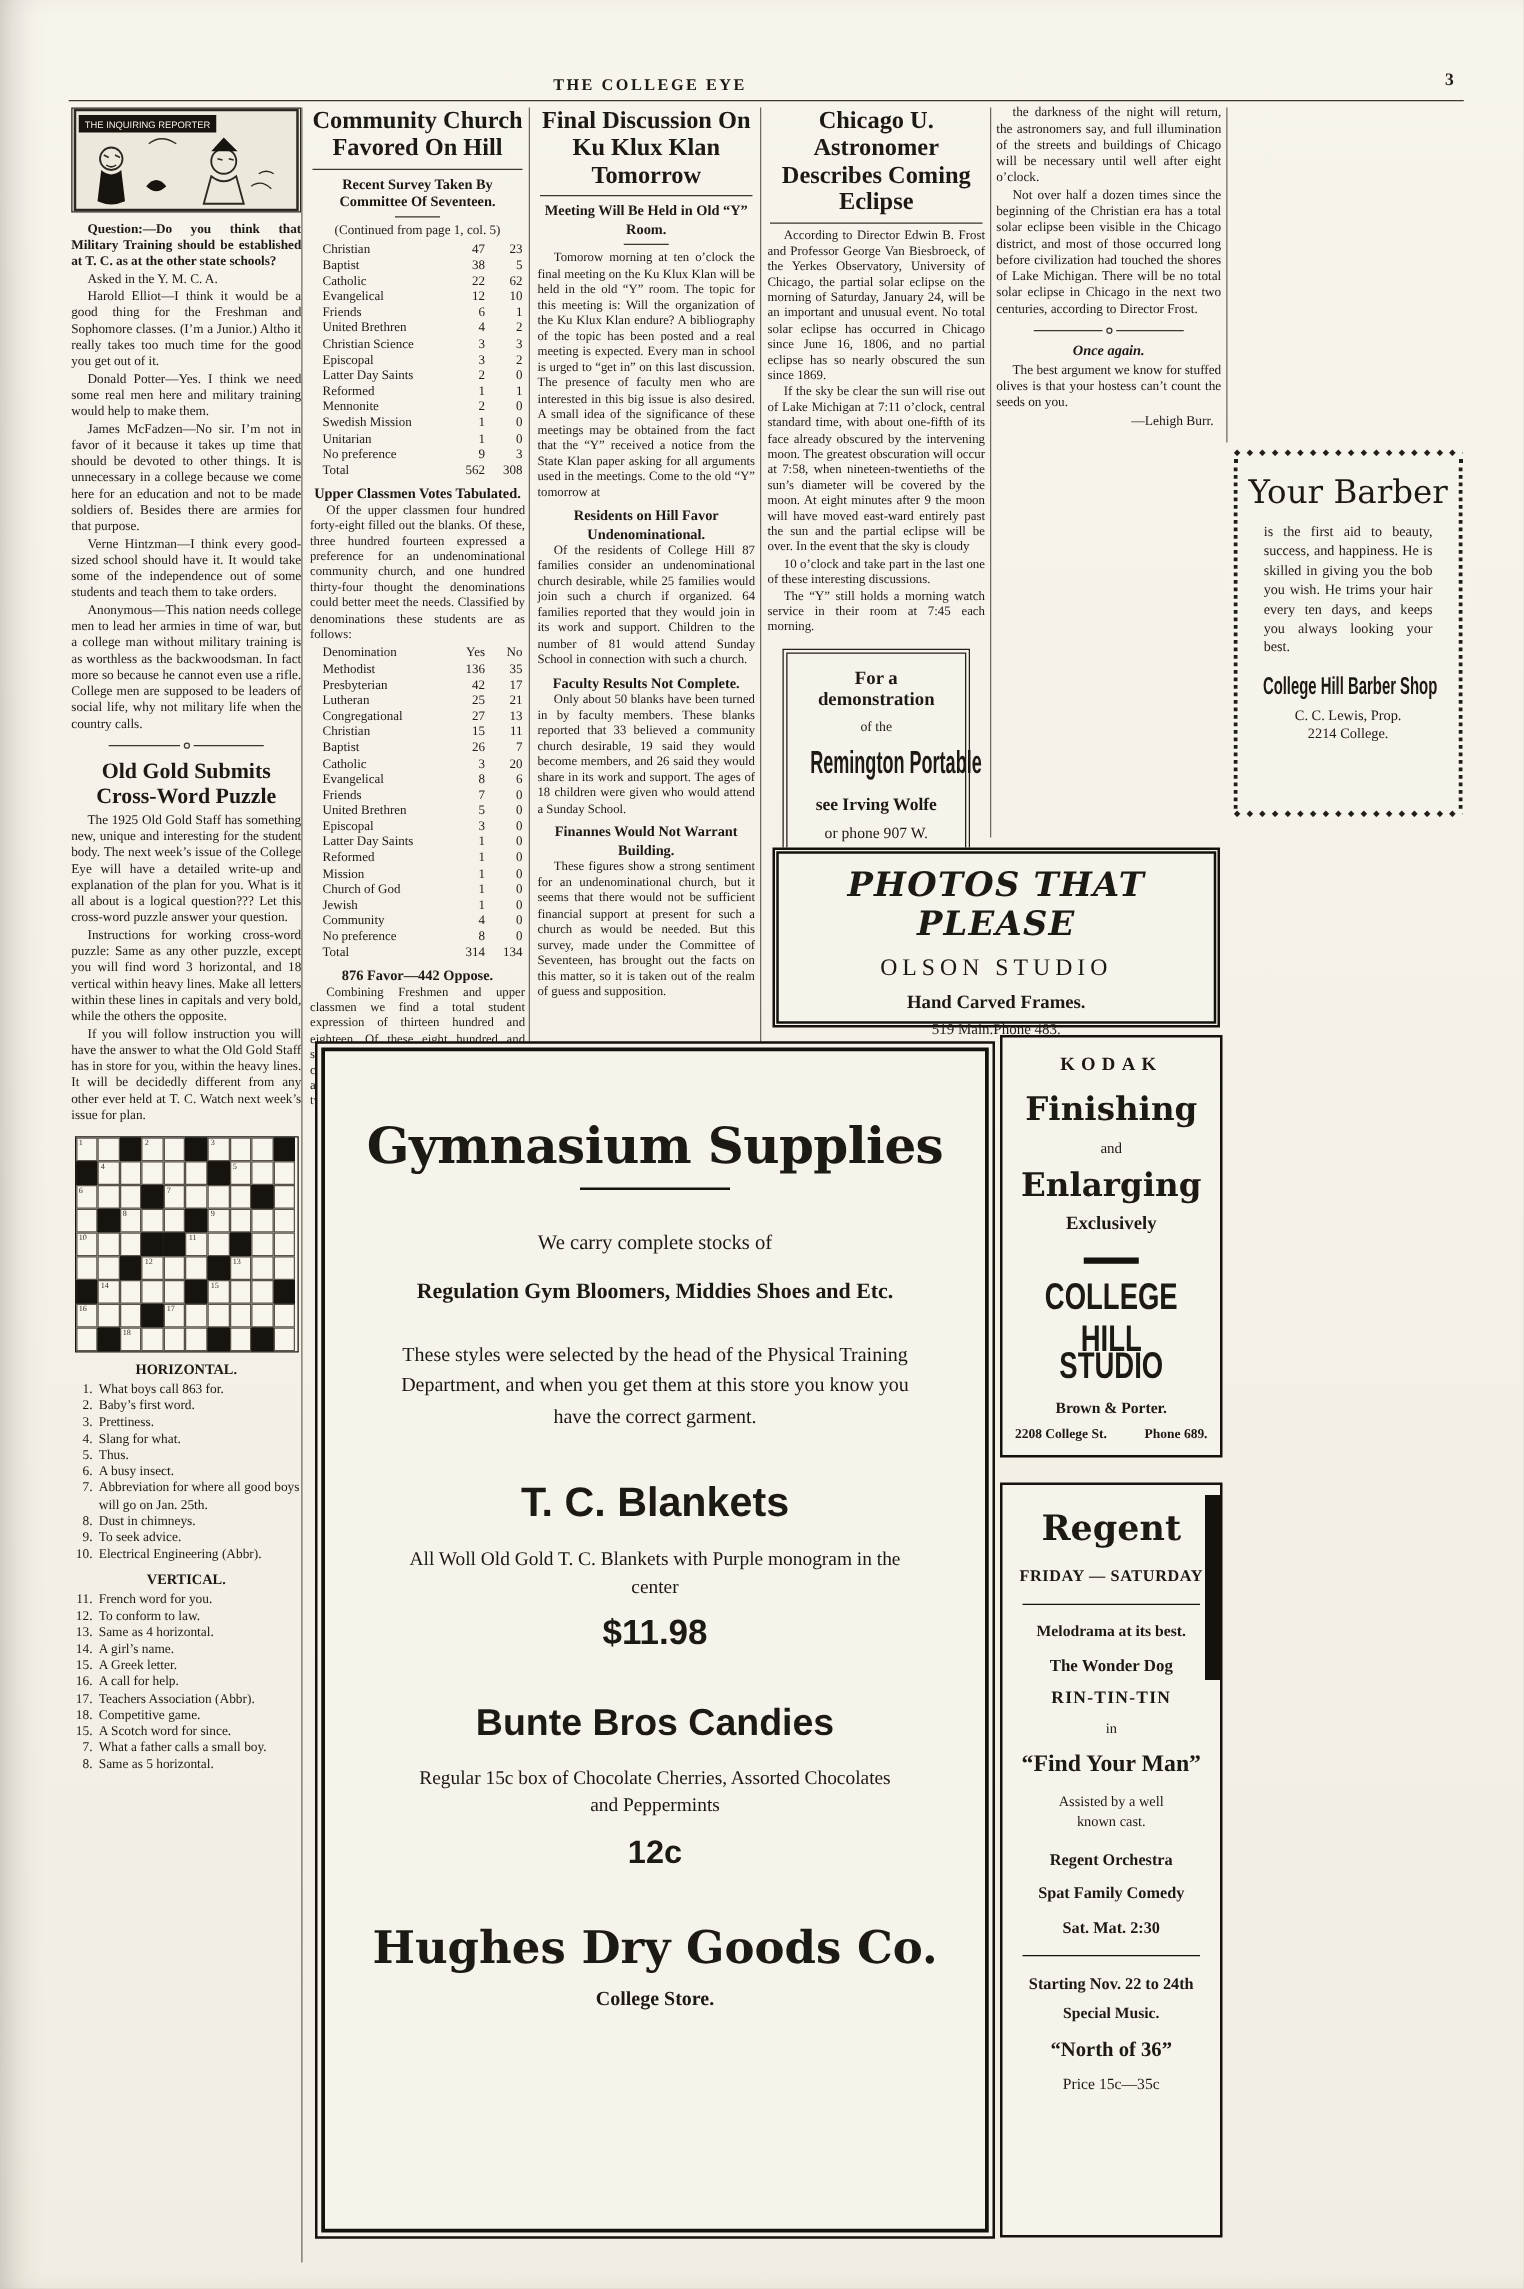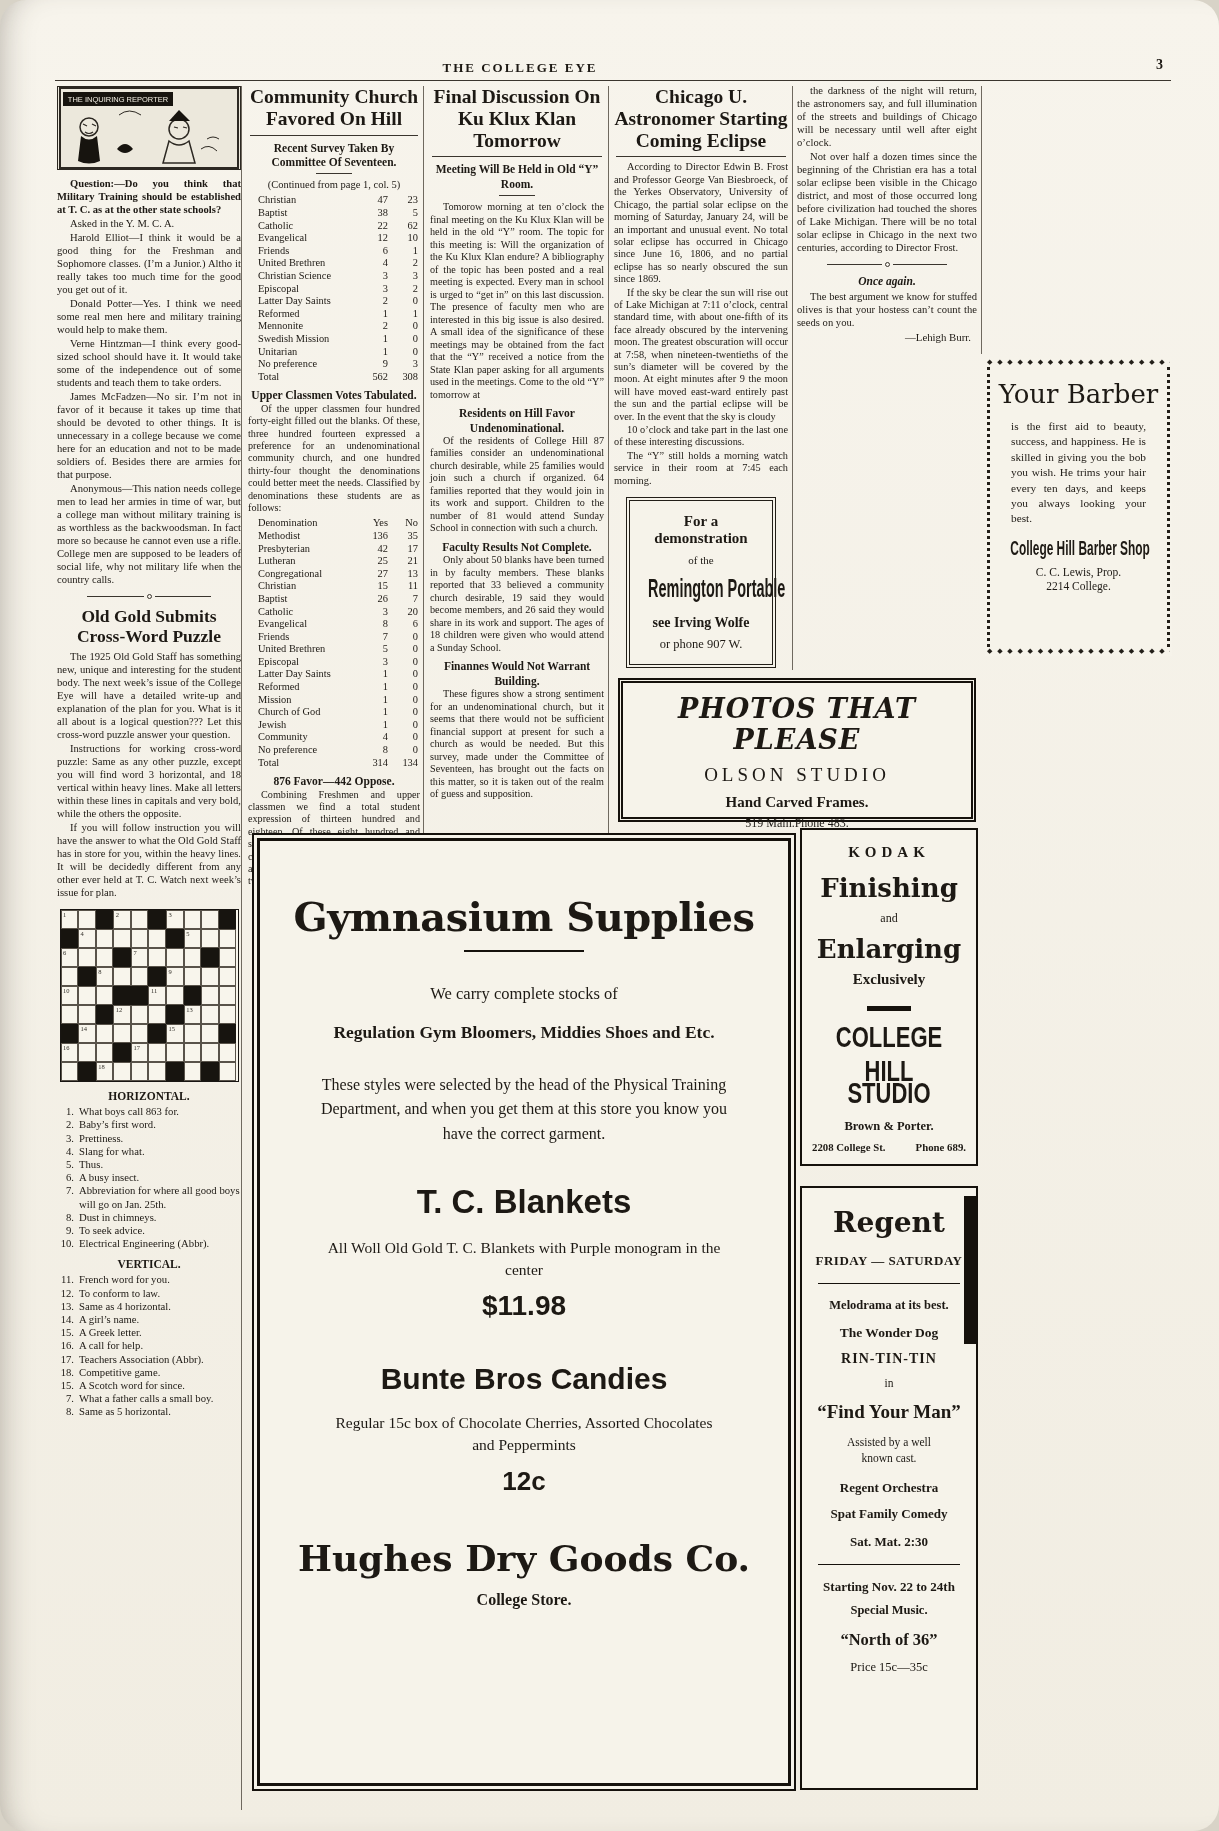--- a/index.html
+++ b/index.html
@@ -1,20 +1,20 @@
 <!DOCTYPE html>
 <html><head>
 <meta charset="utf-8">
 <style>
   * { margin:0; padding:0; box-sizing:border-box; }
   html,body { background:#d8d3c7; }
   .page { position:relative; width:1219px; height:1831px; margin:0;
           background:linear-gradient(180deg,#f7f4ec,#f1ede2); color:#1d1914;
           font-family:"Liberation Serif", serif; overflow:hidden;
-          box-shadow: inset 22px 0 34px -24px rgba(60,50,40,.4); border-radius: 26px; }
+          box-shadow: inset 22px 0 34px -24px rgba(60,50,40,.4); }
 
   
   .masthead { position:absolute; top:60px; left:400px; width:240px; text-align:center;
               font-size:13px; font-weight:bold; letter-spacing:2px; }
   .page-number { position:absolute; top:57px; right:56px; font-size:14px; font-weight:bold; }
   .header-rule { position:absolute; top:80px; left:55px; right:48px; border-top:1.5px solid #3a352e; }
 
   
   .vrule { position:absolute; width:1px; background:#6f695f; }
   .vr1 { left:241px; top:86px; height:1724px; }
@@ -183,22 +183,22 @@
         <path d="M58 62 q8 -10 16 0 q-8 8 -16 0" fill="#17140f"></path>
         <path d="M60 28 q10 -8 22 0" stroke="#2c2822" fill="none"></path>
       </svg>
     </div>
     <p class="body bold-lead">Question:—Do you think that Military Training should be established at T. C. as at the other state schools?</p>
     <p class="body">Asked in the Y. M. C. A.</p>
     <div>
 
     <p class="body">Harold Elliot—I think it would be a good thing for the Freshman and Sophomore classes. (I’m a Junior.) Altho it really takes too much time for the good you get out of it.</p>
         <p class="body">Donald Potter—Yes. I think we need some real men here and military training would help to make them.</p>
+        <p class="body">James McFadzen—No sir. I’m not in favor of it because it takes up time that should be devoted to other things. It is unnecessary in a college because we come here for an education and not to be made soldiers of. Besides there are armies for that purpose.</p>
         <p class="body">Verne Hintzman—I think every good-sized school should have it. It would take some of the independence out of some students and teach them to take orders.</p>
-        <p class="body">James McFadzen—No sir. I’m not in favor of it because it takes up time that should be devoted to other things. It is unnecessary in a college because we come here for an education and not to be made soldiers of. Besides there are armies for that purpose.</p>
         <p class="body">Anonymous—This nation needs college men to lead her armies in time of war, but a college man without military training is as worthless as the backwoodsman. In fact more so because he cannot even use a rifle. College men are supposed to be leaders of social life, why not military life when the country calls.</p>
       </div>
     <div class="sdiv">
         <i></i>
       </div>
     <h2 class="headline h-small">Old Gold Submits Cross-Word Puzzle</h2>
     <div>
 
     <p class="body">The 1925 Old Gold Staff has something new, unique and interesting for the student body. The next week’s issue of the College Eye will have a detailed write-up and explanation of the plan for you. What is it all about is a logical question??? Let this cross-word puzzle answer your question.</p>
         <p class="body">Instructions for working cross-word puzzle: Same as any other puzzle, except you will find word 3 horizontal, and 18 vertical within heavy lines. Make all letters within these lines in capitals and very bold, while the others the opposite.</p>
@@ -602,21 +602,21 @@
         <p class="body">Only about 50 blanks have been turned in by faculty members. These blanks reported that 33 believed a community church desirable, 19 said they would become members, and 26 said they would share in its work and support. The ages of 18 children were given who would attend a Sunday School.</p>
       </div>
         <div>
         <div class="subhead">Finannes Would Not Warrant Building.</div>
         <p class="body">These figures show a strong sentiment for an undenominational church, but it seems that there would not be sufficient financial support at present for such a church as would be needed. But this survey, made under the Committee of Seventeen, has brought out the facts on this matter, so it is taken out of the realm of guess and supposition.</p>
       </div>
       </div>
   </section>
 
   <section class="col col4">
-    <h1 class="headline">Chicago U. Astronomer Starting Coming Eclipse</h1>
+    <h1 class="headline">Chicago U. Astronomer Describes Coming Eclipse</h1>
     <div class="head-rule"></div>
     <div>
 
     <p class="body">According to Director Edwin B. Frost and Professor George Van Biesbroeck, of the Yerkes Observatory, University of Chicago, the partial solar eclipse on the morning of Saturday, January 24, will be an important and unusual event. No total solar eclipse has occurred in Chicago since June 16, 1806, and no partial eclipse has so nearly obscured the sun since 1869.</p>
         <p class="body">If the sky be clear the sun will rise out of Lake Michigan at 7:11 o’clock, central standard time, with about one-fifth of its face already obscured by the intervening moon. The greatest obscuration will occur at 7:58, when nineteen-twentieths of the sun’s diameter will be covered by the moon. At eight minutes after 9 the moon will have moved east-ward entirely past the sun and the partial eclipse will be over. In the event that the sky is cloudy</p>
       </div>
     <div>
 
     <p class="body">10 o’clock and take part in the last one of these interesting discussions.</p>
         <p class="body">The “Y” still holds a morning watch service in their room at 7:45 each morning.</p>

